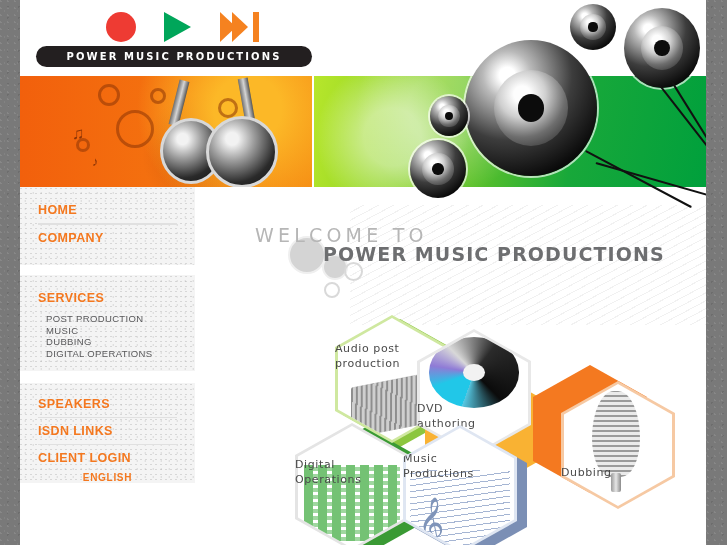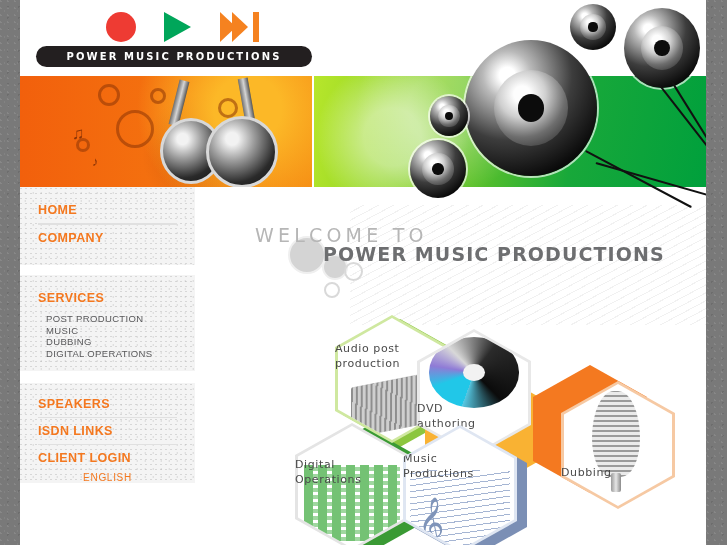--- a/index.html
+++ b/index.html
@@ -121,21 +121,21 @@
   }
   .nav-sep { height: 1px; margin: 0 18px 0 18px; background: #e0e0e0; }
   .sub-list { list-style: none; padding: 2px 0 0 26px; }
   .sub-list li {
     color: #58585a; font-size: 9.5px; line-height: 11.5px;
     letter-spacing: .35px; cursor: pointer; white-space: nowrap;
   }
   #lang-link {
     position: absolute; left: 0; top: 472px; width: 175px;
     text-align: center; color: #f4781f;
-    font-size: 10px; font-weight: normal; letter-spacing: .7px; cursor: pointer;
+    font-size: 10px; font-weight: bold; letter-spacing: .7px; cursor: pointer;
   }
 
   
   #welcome { position: absolute; left: 235px; top: 224px; }
   #welcome-small {
     color: #b6b6b6; font-size: 19px; letter-spacing: 4.2px;
     font-family: "DejaVu Sans", sans-serif;
   }
   #welcome-big {
     margin-left: 68px; margin-top: -3px;

